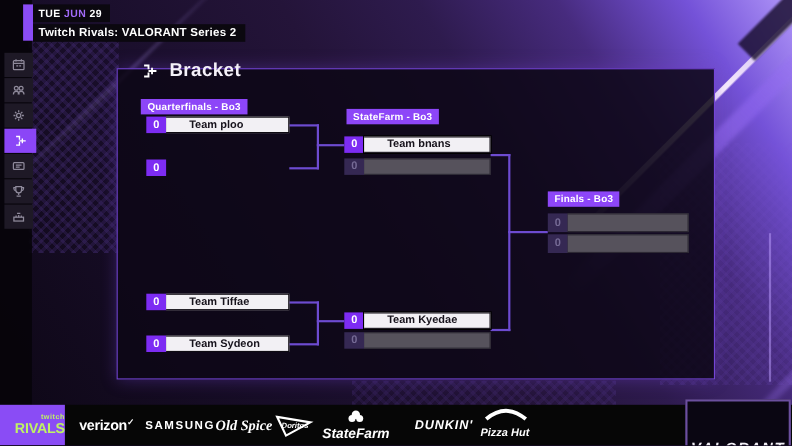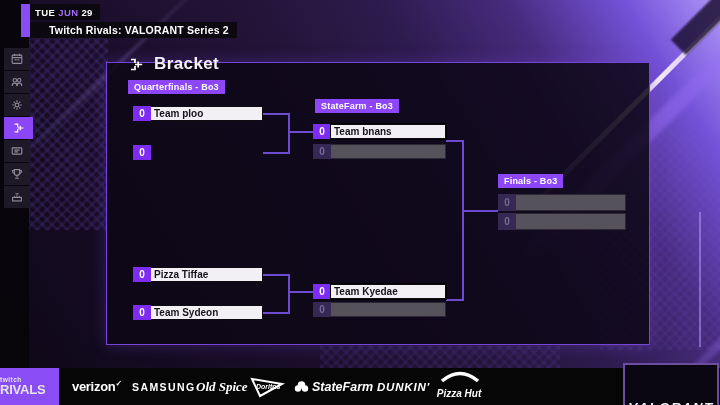--- a/index.html
+++ b/index.html
@@ -25,21 +25,21 @@
   .darkslash { left:655px; top:-20px; width:160px; height:22px; transform:rotate(-45deg);
            background:rgba(20,10,40,.8); filter:blur(1px); }
   .edgeline { left:699px; top:212px; width:2px; height:135px; background:rgba(190,160,255,.5); }
 
   
   .hd-bar   { position:absolute; left:21px; top:4px;  width:9px;  height:33px; background:#8a4cf5; }
   .hd-date  { position:absolute; left:30px; top:4px;  height:16px; background:#0b080f; color:#fff;
               display:flex; align-items:center; padding:0 7px 0 5px; font-size:9.5px; font-weight:bold; letter-spacing:.4px; gap:3px; }
   .hd-date .mon { color:#a26bf8; }
   .hd-title { position:absolute; left:30px; top:22px; height:16px; background:#0b080f; color:#fff;
-              display:flex; align-items:center; padding:0 8px 0 19px; font-size:10.5px; font-weight:bold; letter-spacing:.2px; }
+              display:flex; align-items:center; padding:0 8px 0 5px; font-size:10.5px; font-weight:bold; letter-spacing:.2px; }
 
   
   .side-col { position:absolute; left:0; top:0; width:29px; height:368px; background:rgba(6,4,10,.93); }
   .side-rail{ position:absolute; left:4px; top:48px; width:26px; }
   .side-item{ width:26px; height:22px; margin-bottom:1px; background:#1e1926;
               display:flex; align-items:center; justify-content:center; cursor:pointer; }
   .side-item svg { stroke:#8f8a9b; }
   .side-item.active { width:29px; background:#8b46f7; }
   .side-item.active svg { stroke:#ffffff; }
 
@@ -49,41 +49,41 @@
            box-shadow:0 0 14px rgba(120,70,220,.35); }
   .panel-title { position:absolute; left:128px; top:54px; display:flex; align-items:center; gap:9px;
                  color:#f4f1f8; font-size:17px; font-weight:bold; letter-spacing:.4px; }
   .round-badge { position:absolute; background:#8d46f8; color:#fff; font-size:9px; font-weight:bold;
                  letter-spacing:.2px; padding:2px 6px; }
 
   .row { position:absolute; display:flex; height:15px; cursor:pointer; }
   .row .score { width:18px; flex:0 0 18px; background:#7d2cf3; color:#fff; font-size:10px; font-weight:bold;
                 display:flex; align-items:center; justify-content:center; }
   .row .name  { flex:1; background:#f2f0f4; color:#17131c; font-size:10px; font-weight:bold;
-                display:flex; align-items:center; padding-left:3px; border:1px solid #0e0b12; border-left:none; }
+                display:flex; align-items:center; padding-left:21px; border:1px solid #0e0b12; border-left:none; }
   .row.boxed .name { box-shadow:0 0 0 1px #000; }
   .row.empty .score { background:#352853; color:#756a95; }
   .row.empty .name  { background:#56525c; border-color:#2c2833; }
   .row.tall { height:17px; }
 
   .cx { position:absolute; background:#6d4bd0; }
 
   
   .footer { position:absolute; left:0; top:368px; width:720px; height:37px; background:#060606; }
-  .tr-block { position:absolute; left:0; top:0; width:59px; height:37px; background:#8a4cf5; color:#e5e5e5;
-              display:flex; flex-direction:column; align-items:flex-start; justify-content:center; line-height:1; }
+  .tr-block { position:absolute; left:0; top:0; width:59px; height:37px; background:#8a4cf5; color:#bef264;
+              display:flex; flex-direction:column; align-items:flex-end; justify-content:center; line-height:1; }
   .tr-block .t1 { font-size:6.5px; font-weight:bold; letter-spacing:.5px; }
   .tr-block .t2 { font-size:13px; font-weight:900; letter-spacing:-.2px; }
   .sponsor { position:absolute; top:0; height:37px; display:flex; align-items:center; color:#fff; }
   .sp-verizon { font-size:13px; font-weight:bold; letter-spacing:-.3px; }
   .sp-verizon sup { font-size:8px; }
   .sp-samsung { font-size:10.5px; font-weight:bold; letter-spacing:1.4px; }
   .sp-oldspice { font-family:"Liberation Serif", serif; font-style:italic; font-weight:bold; font-size:13px; }
   .sp-dunkin { font-size:11.5px; font-weight:900; letter-spacing:.8px; }
-  .sp-statefarm { font-style:italic; font-weight:bold; font-size:12.5px; display:flex; align-items:center; gap:2px; }
+  .sp-statefarm { font-style:italic; font-weight:bold; font-size:12.5px; display:flex; align-items:center; gap:2px;flex-direction:column; }
   .sp-pizzahut { position:relative; width:46px; height:30px; }
   .sp-pizzahut .roof { position:absolute; top:-2px; left:3px; }
   .sp-pizzahut .ph-text { position:absolute; bottom:3px; left:0; width:100%; text-align:center;
                           font-size:10px; font-weight:900; font-style:italic; }
   .val-box { position:absolute; left:623px; top:363px; width:96px; height:54px; background:#0a0612;
              border:2px solid #6b4f9e; display:flex; align-items:flex-end; justify-content:center;font-style:italic; }
   .val-box span { color:#f3f0f7; font-size:13.5px; font-weight:bold; letter-spacing:1.5px; }
 </style>
 </head>
 <body>
@@ -157,21 +157,21 @@
   </div>
 
   <div class="panel"></div>
   <div class="panel-title">
     <svg width="17" height="17" viewBox="0 0 17 17" fill="none" stroke="#fff" stroke-width="1.7">
       <path d="M3 3.5h4V7M3 13.5h4V10M7 8.5h3.2M10.2 5.5v6M10.2 8.5h4"></path>
     </svg>
     <span>Bracket</span>
   </div>
 
-  <span class="round-badge" style="left:128px; top:80px;">Quarterfinals - Bo3</span>
+  <span class="round-badge" style="left:128px; top:90px;">Quarterfinals - Bo3</span>
   <span class="round-badge" style="left:315px; top:99px;">StateFarm - Bo3</span>
   <span class="round-badge" style="left:498px; top:174px;">Finals - Bo3</span>
 
   <div class="cx" style="left:263px; top:113px; width:27px; height:2px;"></div>
   <div class="cx" style="left:263px; top:152px; width:27px; height:2px;"></div>
   <div class="cx" style="left:288px; top:113px; width:2px; height:41px;"></div>
   <div class="cx" style="left:288px; top:131px; width:25px; height:2px;"></div>
   <div class="cx" style="left:263px; top:274px; width:27px; height:2px;"></div>
   <div class="cx" style="left:263px; top:312px; width:27px; height:2px;"></div>
   <div class="cx" style="left:288px; top:274px; width:2px; height:40px;"></div>
@@ -183,21 +183,21 @@
 
   <div class="row" style="left:133px; top:106px; width:130px;">
     <div class="score">0</div>
     <div class="name">Team ploo</div>
   </div>
   <div class="row" style="left:133px; top:145px; width:130px;">
     <div class="score">0</div>
   </div>
   <div class="row" style="left:133px; top:267px; width:130px;">
     <div class="score">0</div>
-    <div class="name">Pizza Tiffae</div>
+    <div class="name">Team Tiffae</div>
   </div>
   <div class="row" style="left:133px; top:305px; width:130px;">
     <div class="score">0</div>
     <div class="name">Team Sydeon</div>
   </div>
 
   <div class="row boxed" style="left:313px; top:124px; width:133px;">
     <div class="score">0</div>
     <div class="name">Team bnans</div>
   </div>

